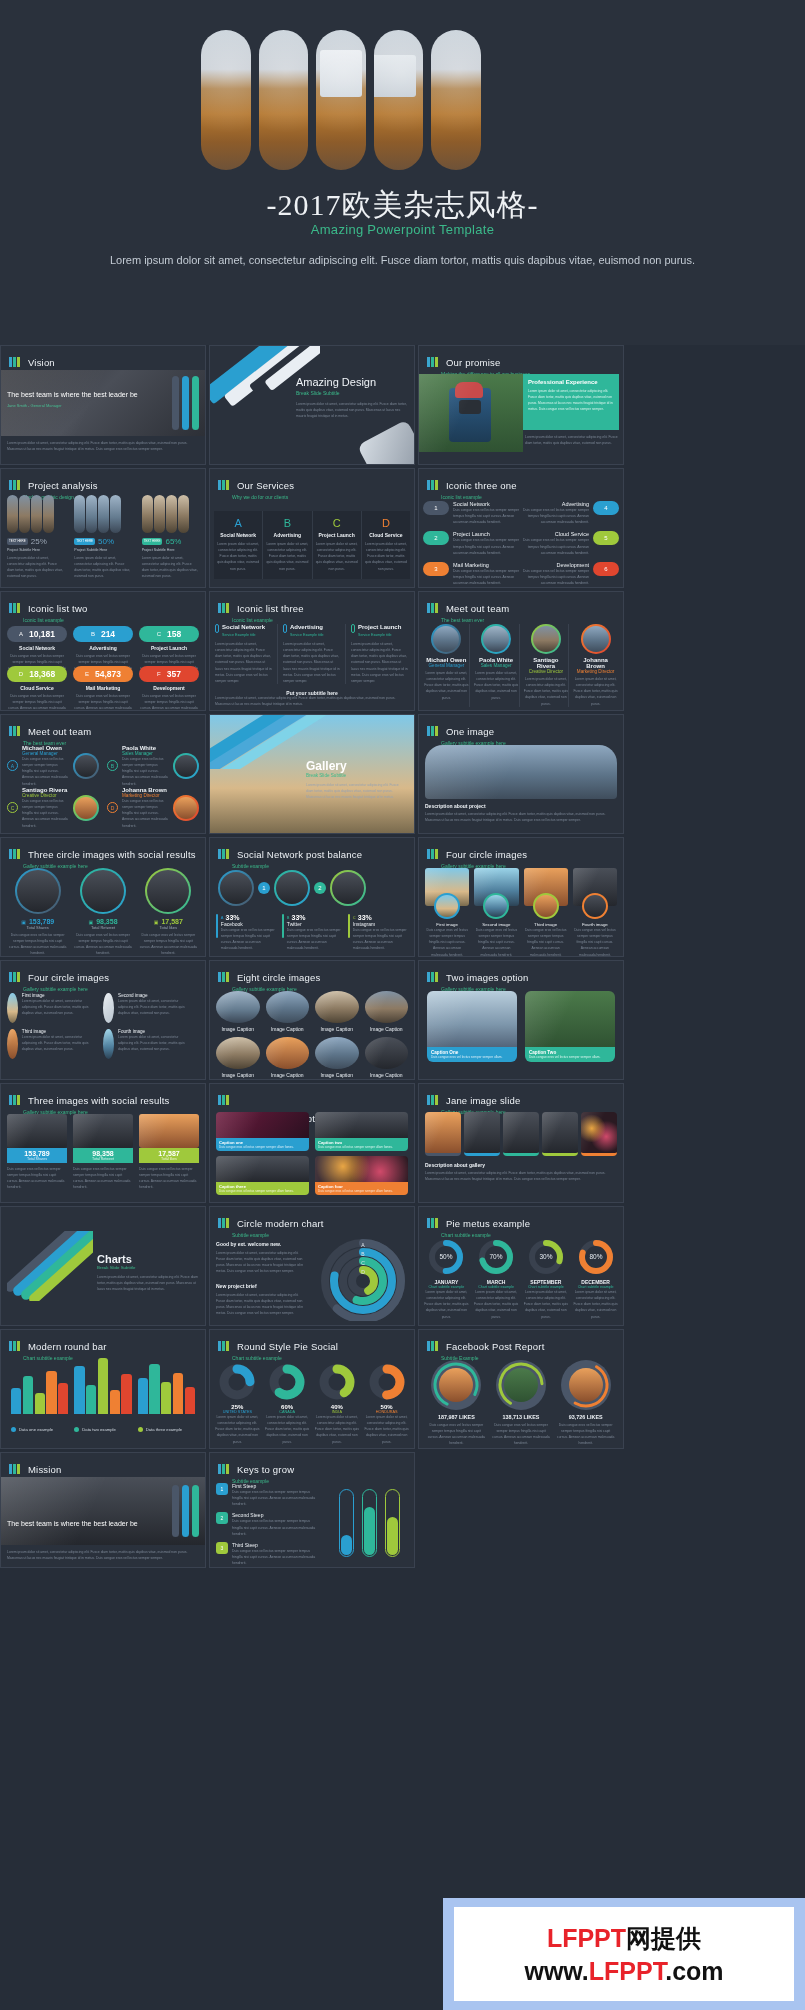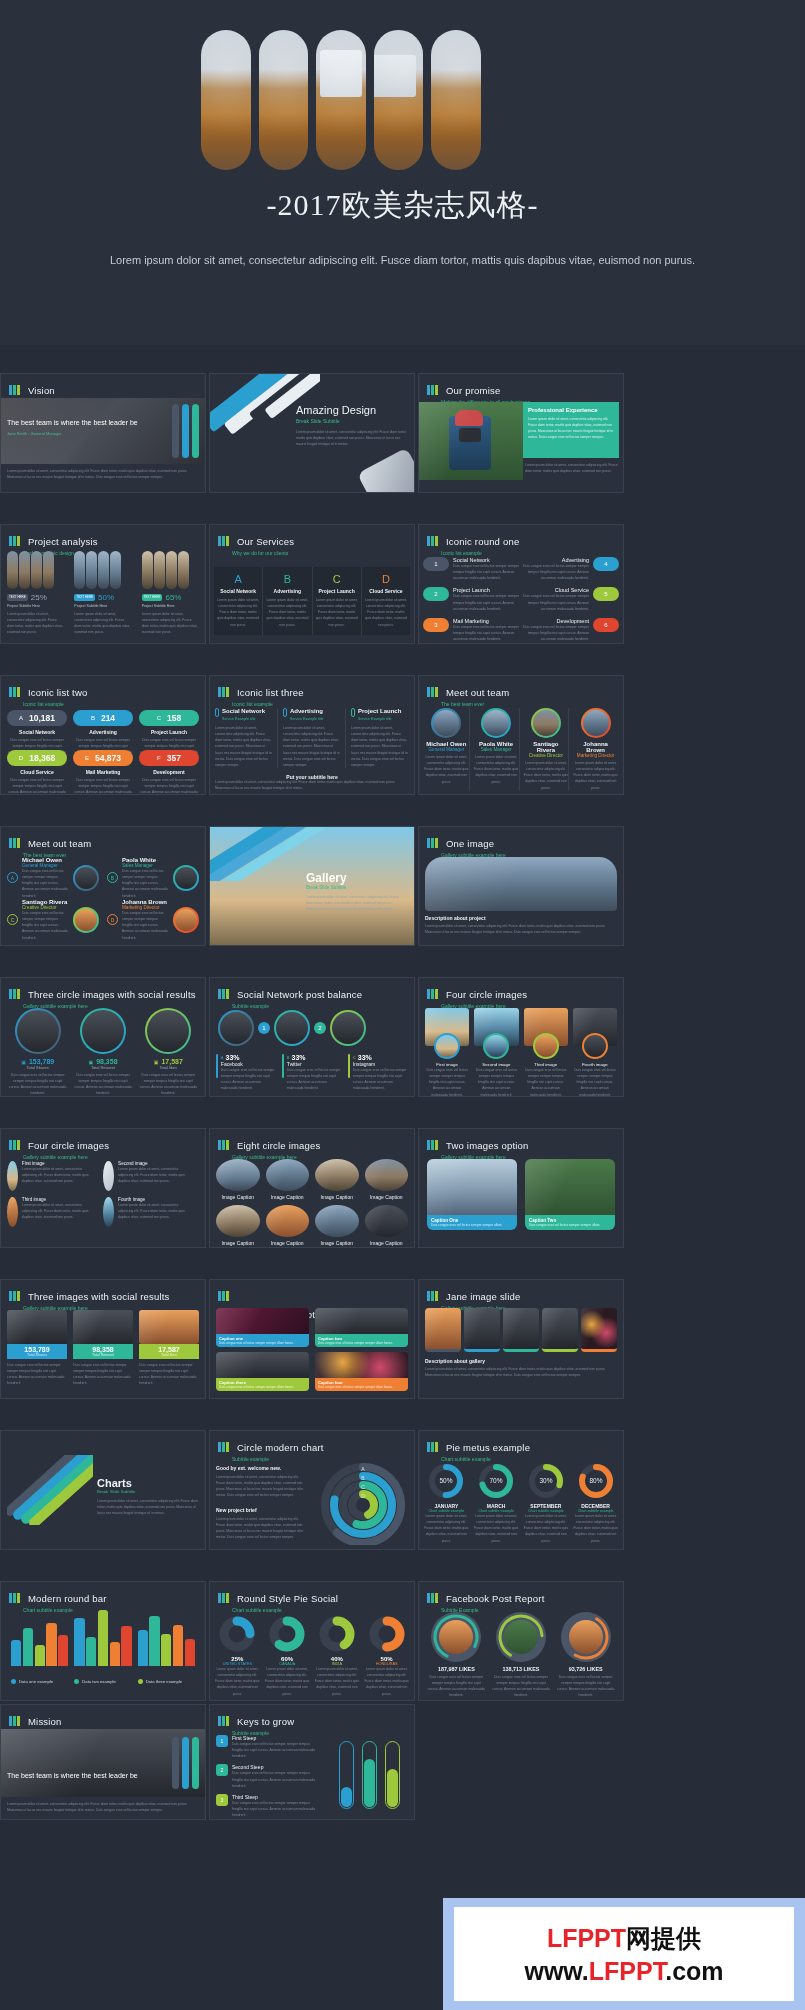--- a/index.html
+++ b/index.html
@@ -27,21 +27,21 @@
   .hero-sub { position:absolute; top:222px; left:0; right:0; text-align:center;
      font-size:13px; color:#3bb98a; letter-spacing:.3px; }
   .hero-body { position:absolute; top:250px; left:0; right:0; text-align:center;
      font-size:11px; line-height:1.9; color:#c3cbd4; }
 
   
   .grid { position:relative; width:805px; }
   .row { display:flex; gap:3px; margin-bottom:3px; }
   .slide { background:#2a313c; position:relative; overflow:hidden; border:1px solid #3a4250; }
   .w3 { width:206px; }
-  .h-a { height:120px;margin-top:28px; }
+  .h-a { height:120px; }
 
   .shead { padding:6px 8px 0 8px; }
   .bars { display:inline-flex; gap:1.5px; vertical-align:middle; margin-right:4px; }
   .bars i { display:block; width:2.5px; height:10px; }
   .bars i:nth-child(1){background:#3aa6cf;}
   .bars i:nth-child(2){background:#2fb79a;}
   .bars i:nth-child(3){background:#9fc93c;}
   .stitle { font-size:9.5px; color:#eef2f6; font-weight:normal; letter-spacing:.2px; display:inline-block;}
   .ssub { font-size:5px; color:#3bb98a; margin-left:14px; margin-top:1px; }
   .body-txt { font-size:3.4px; color:#7c8796; line-height:1.8; }
@@ -102,20 +102,21 @@
 
   <div class="hero">
     <div class="hero-strips">
       <div class="strip s1"></div>
       <div class="strip s2"></div>
       <div class="strip s3"></div>
       <div class="strip s4"></div>
       <div class="strip s5"></div>
     </div>
     <div class="hero-title">-2017欧美杂志风格-</div>
+    <div class="hero-sub">Amazing Powerpoint Template</div>
     <div class="hero-body">Lorem ipsum dolor sit amet, consectetur adipiscing elit. Fusce diam tortor, mattis quis dapibus vitae, euismod non purus.</div>
   </div>
 
   <div class="grid">
 
     <div class="row">
 
       <div class="slide w3 h-a">
         <div class="shead">
           <span class="bars">
@@ -270,21 +271,21 @@
         </div>
       </div>
 
       <div class="slide w3 h-a">
         <div class="shead">
           <span class="bars">
               <i></i>
               <i></i>
               <i></i>
             </span>
-          <span class="stitle">Iconic round one</span>
+          <span class="stitle">Iconic three one</span>
           <div class="ssub">Iconic list example</div>
         </div>
         <div style="position:absolute;left:4px;right:4px;top:32px;">
           <div style="display:flex;gap:4px;margin-bottom:6px;">
             <div style="width:26px;height:14px;border-radius:7px;background:#4a5668;color:#fff;font-size:6px;display:flex;align-items:center;justify-content:center;">1</div>
             <div style="flex:1;">
               <div style="font-size:5.5px;color:#eef2f6;">Social Network</div>
               <div class="body-txt">Duis congue eros vel lectus semper semper tempus fringilla nisi capit cursus. Aenean accumsan malesuada hendrerit.</div>
             </div>
             <div style="flex:1;text-align:right;">

